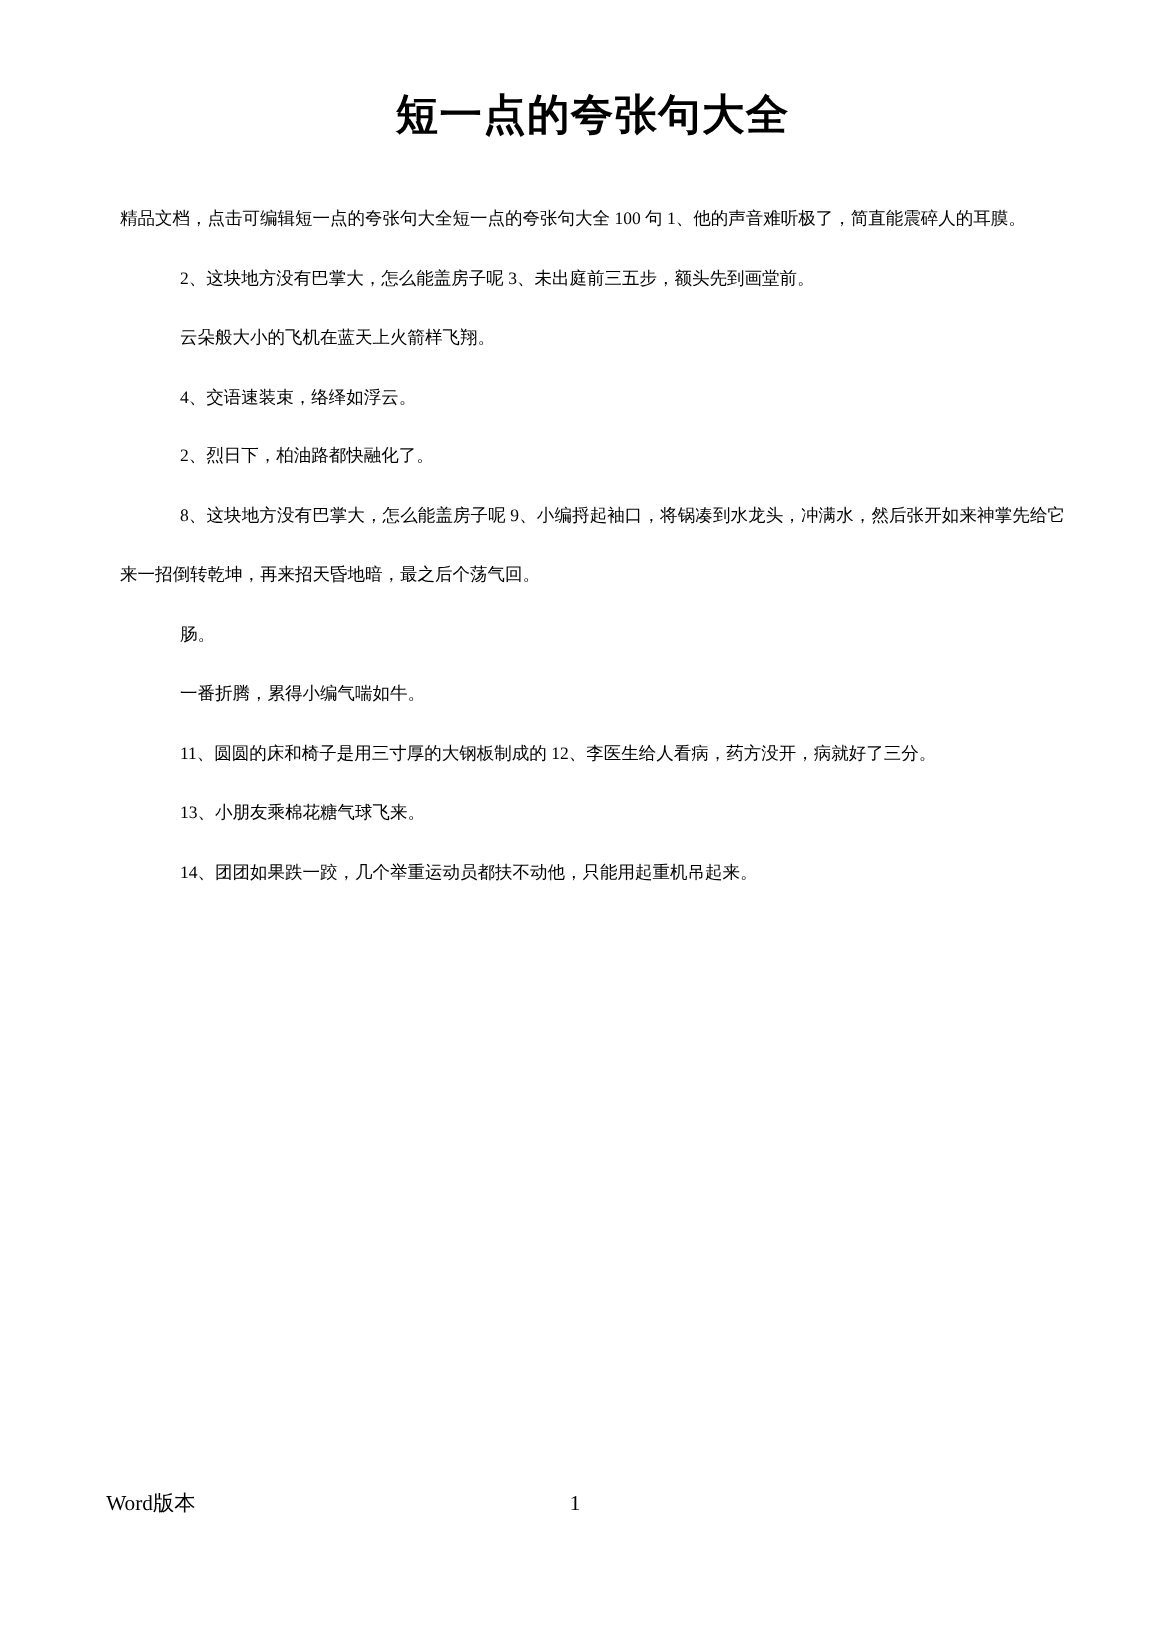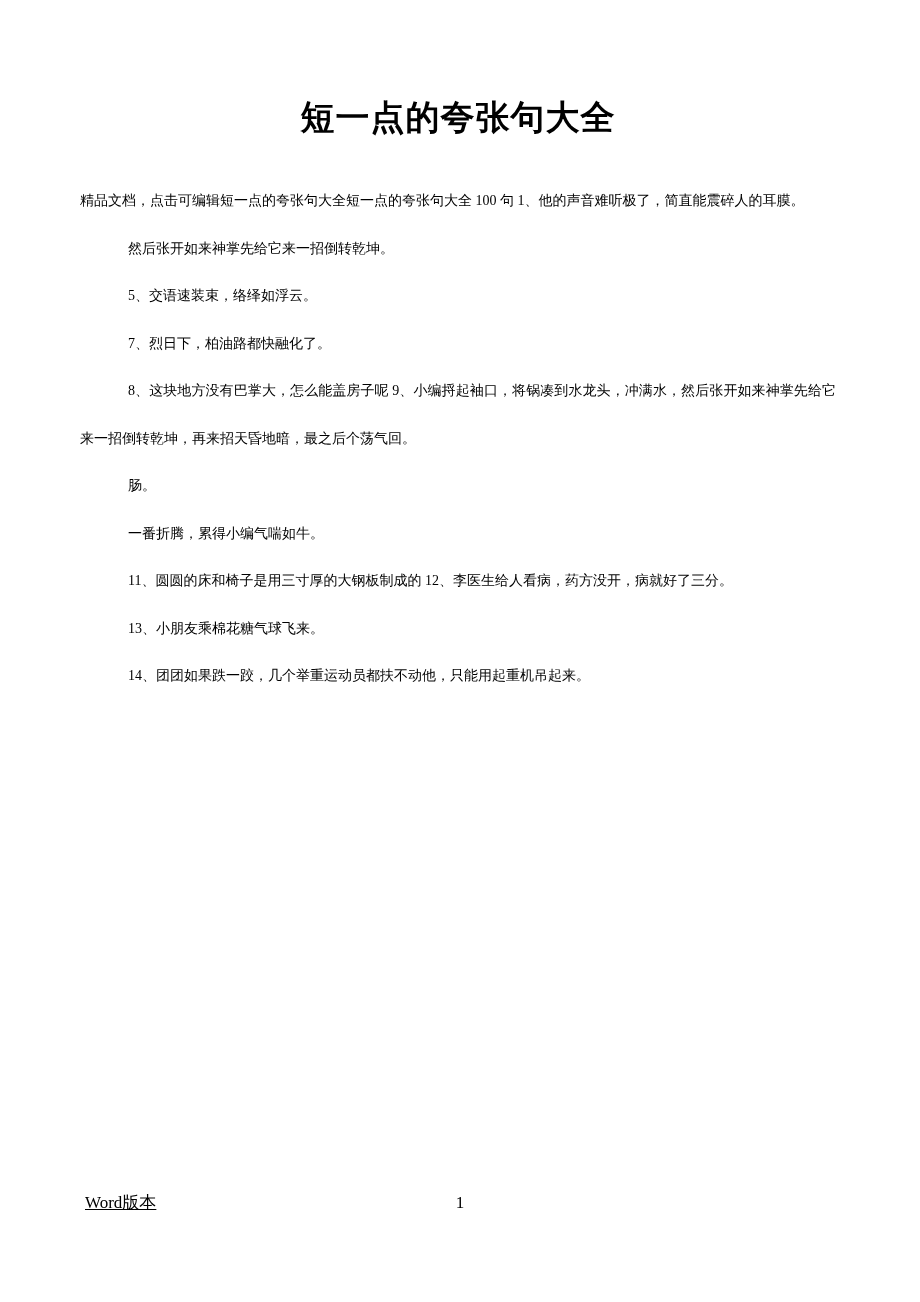--- a/index.html
+++ b/index.html
@@ -11,24 +11,24 @@
     position: relative;
     width: 920px;
     height: 1302px;
     background: #ffffff;
     overflow: hidden;
     font-family: "Liberation Serif", "DejaVu Serif", serif;
     color: #000000;
   }
   .content {
     position: absolute;
-    left: 80px;
+    left: 96px;
     top: 0;
     width: 756px;
-    padding-top: 89px;
+    padding-top: 64px;
   }
   h1.doc-title {
     margin: 0 0 30px 0;
     font-size: 34px;
     line-height: 58px;
     font-weight: bold;
     text-align: center;
     letter-spacing: 1px;
   }
   p.body-para {
@@ -48,40 +48,40 @@
     top: 1188px;
     width: 920px;
     height: 30px;
     font-size: 17px;
     line-height: 30px;
   }
   .footer-left {
     position: absolute;
     left: 85px;
     top: 0;
-    text-decoration: underline;
   }
   .footer-page {
     position: absolute;
     left: 0;
     width: 920px;
     text-align: center;
     top: 0;
   }
 </style>
 </head>
 <body>
 
 <div class="page">
   <div class="content">
     <h1 class="doc-title">短一点的夸张句大全</h1>
     <p class="body-para flush">精品文档，点击可编辑短一点的夸张句大全短一点的夸张句大全 100 句 1、他的声音难听极了，简直能震碎人的耳膜。</p>
-    <p class="body-para">然后张开如来神掌先给它来一招倒转乾坤。</p>
-    <p class="body-para">5、交语速装束，络绎如浮云。</p>
-    <p class="body-para">7、烈日下，柏油路都快融化了。</p>
+    <p class="body-para">2、这块地方没有巴掌大，怎么能盖房子呢 3、未出庭前三五步，额头先到画堂前。</p>
+    <p class="body-para">云朵般大小的飞机在蓝天上火箭样飞翔。</p>
+    <p class="body-para">4、交语速装束，络绎如浮云。</p>
+    <p class="body-para">2、烈日下，柏油路都快融化了。</p>
     <p class="body-para">8、这块地方没有巴掌大，怎么能盖房子呢 9、小编捋起袖口，将锅凑到水龙头，冲满水，然后张开如来神掌先给它来一招倒转乾坤，再来招天昏地暗，最之后个荡气回。</p>
     <p class="body-para">肠。</p>
     <p class="body-para">一番折腾，累得小编气喘如牛。</p>
     <p class="body-para">11、圆圆的床和椅子是用三寸厚的大钢板制成的 12、李医生给人看病，药方没开，病就好了三分。</p>
     <p class="body-para">13、小朋友乘棉花糖气球飞来。</p>
     <p class="body-para">14、团团如果跌一跤，几个举重运动员都扶不动他，只能用起重机吊起来。</p>
   </div>
   <div class="footer">
     <span class="footer-left">Word版本</span>
     <span class="footer-page">1</span>

